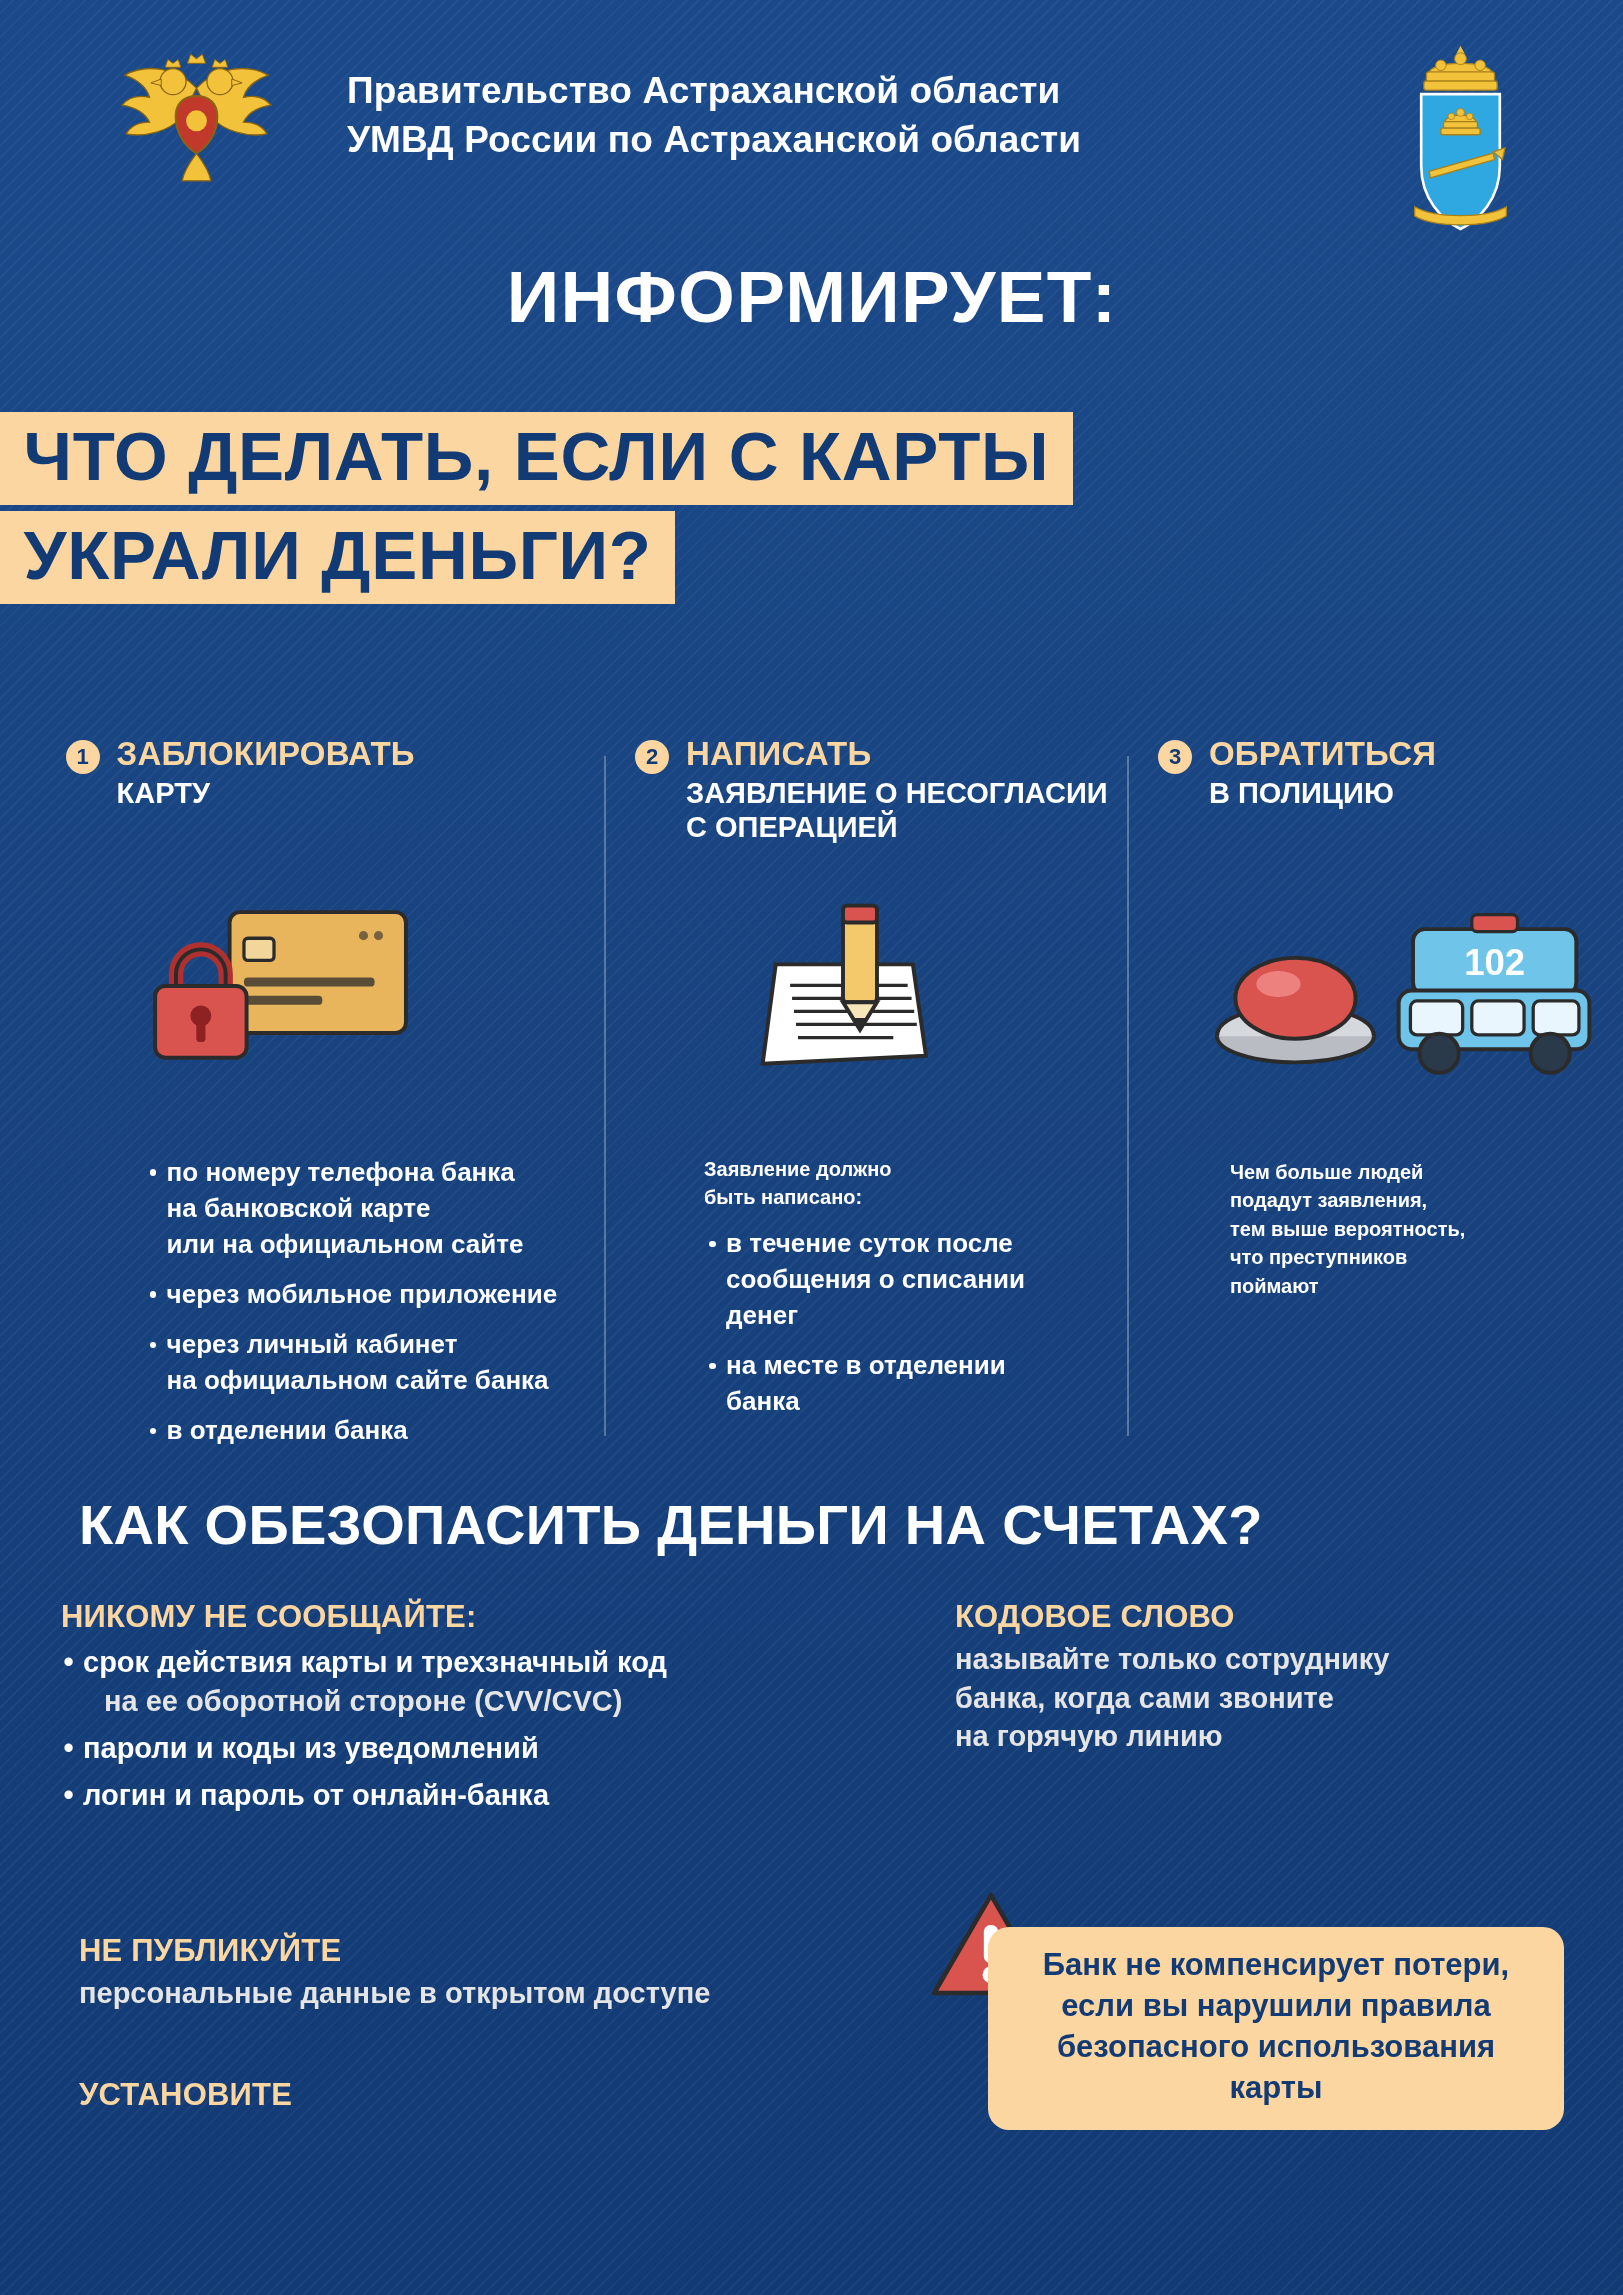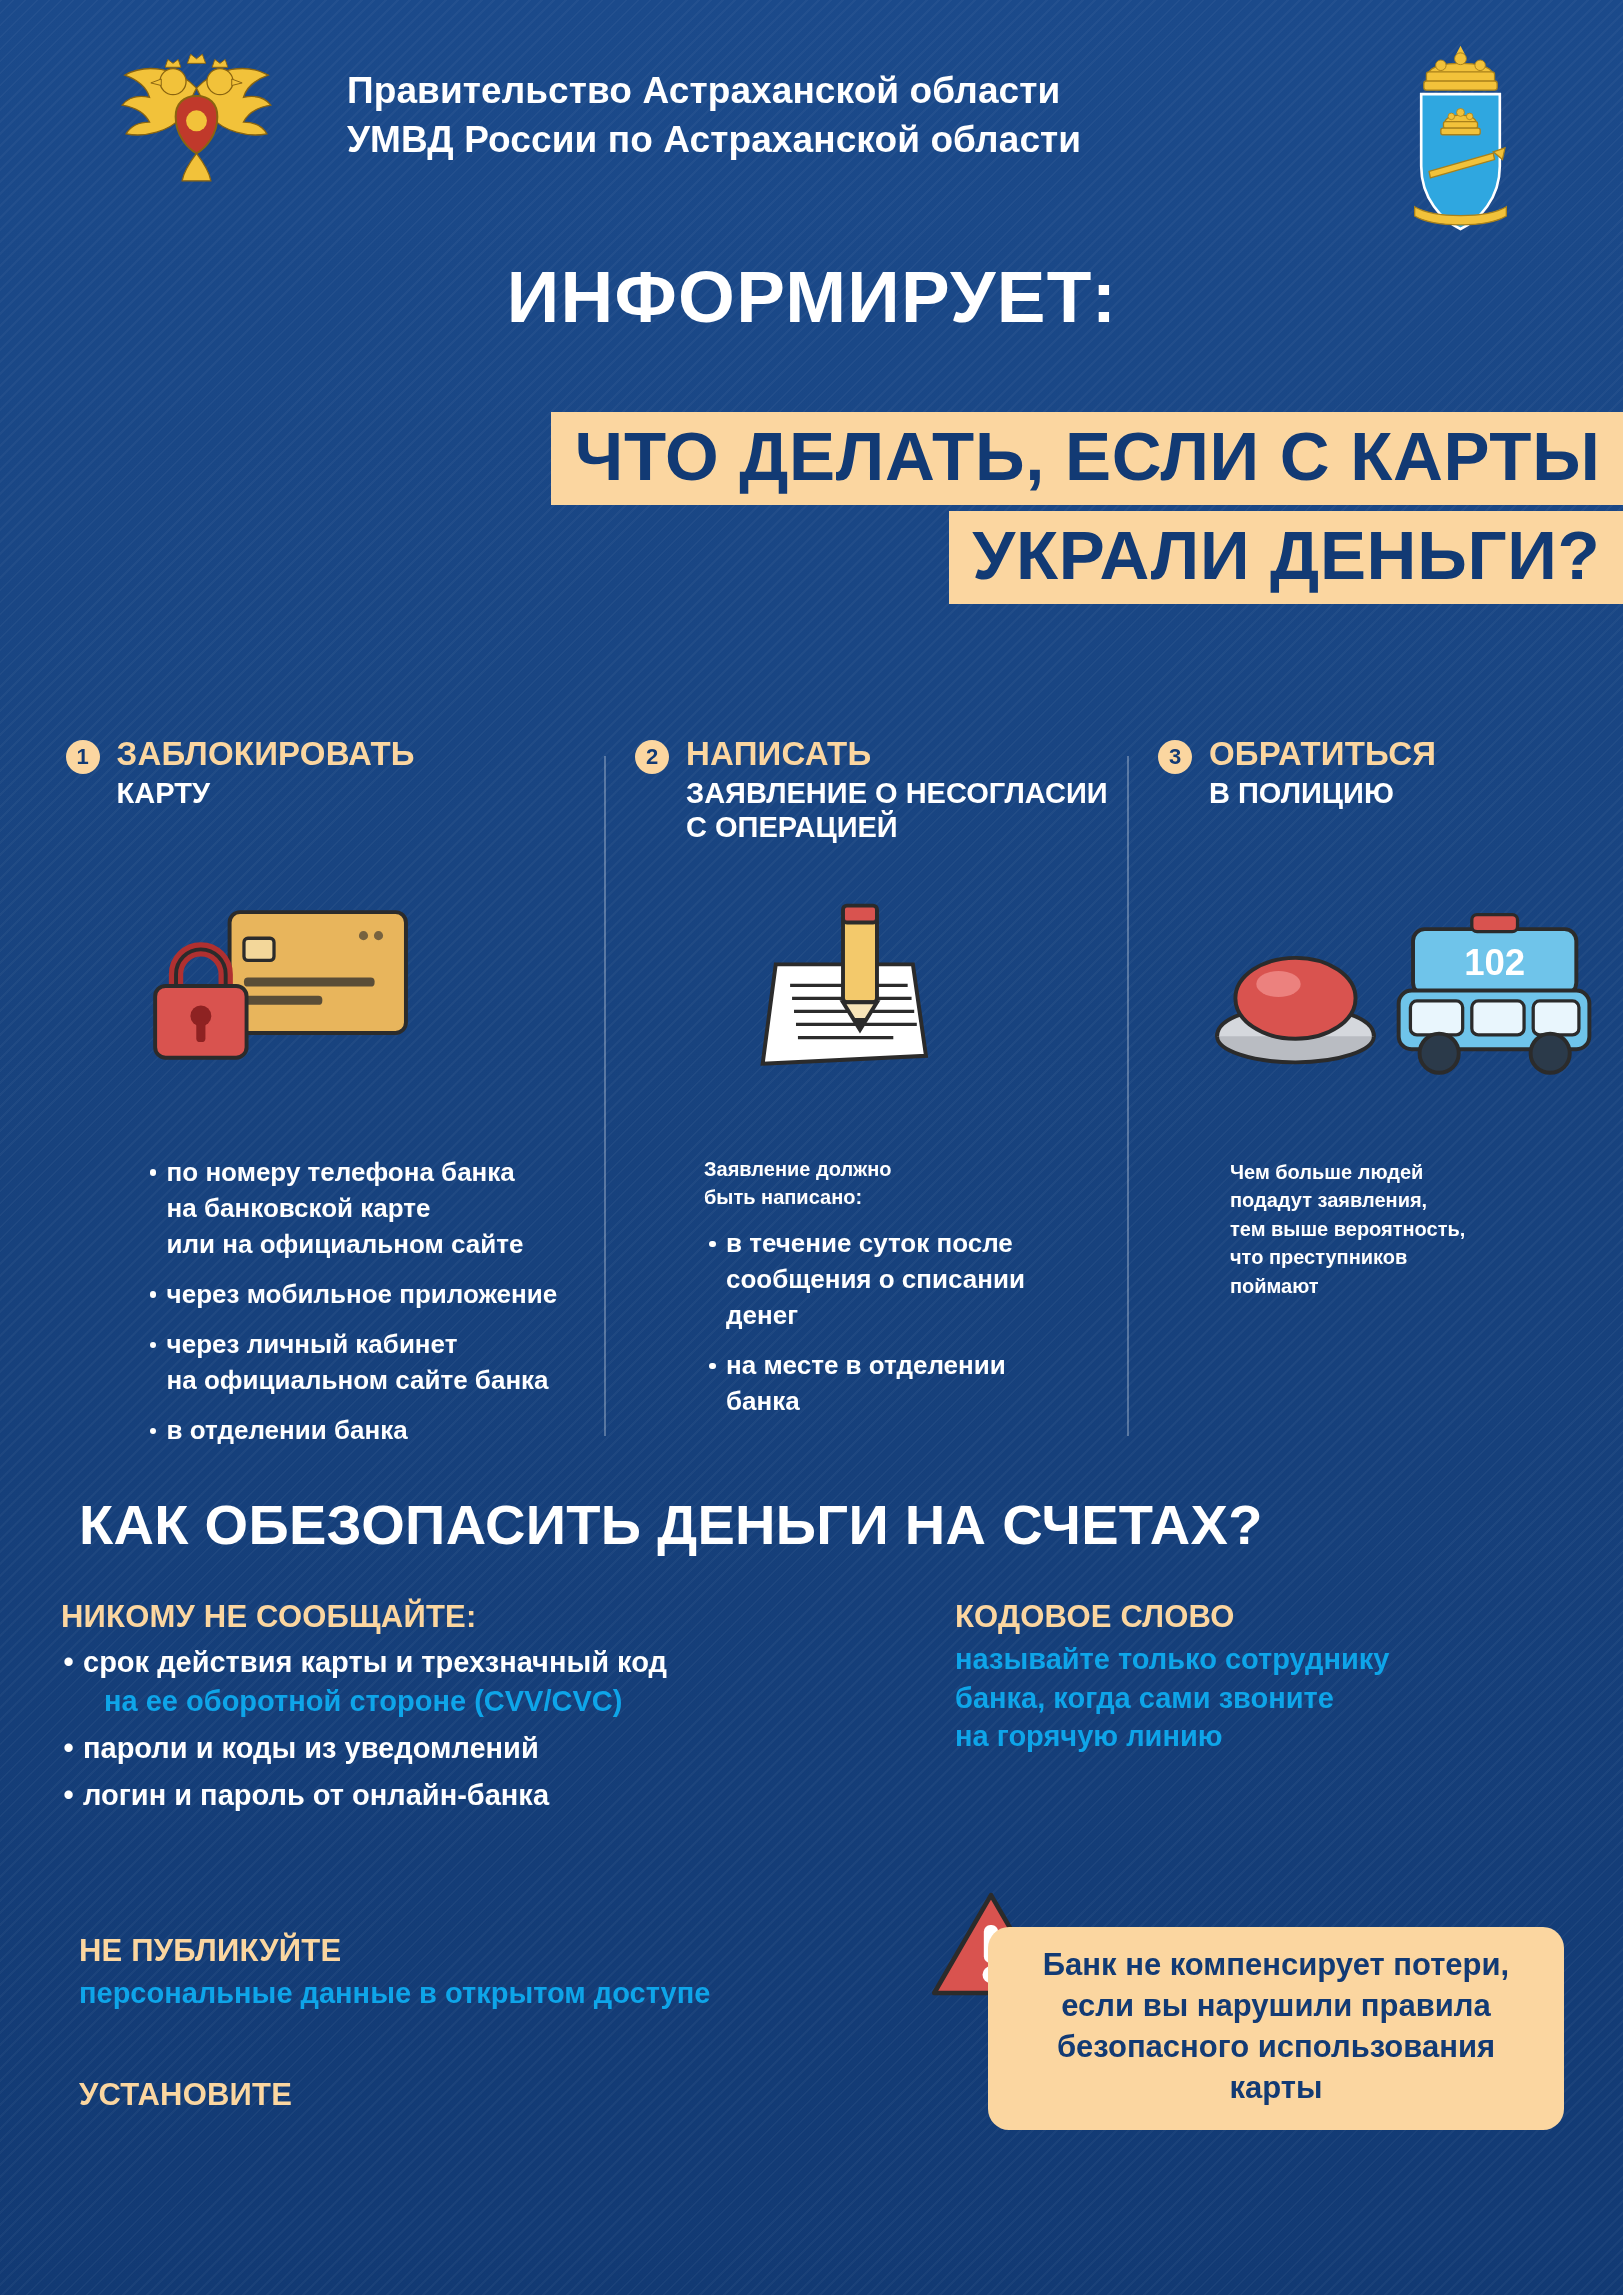--- a/index.html
+++ b/index.html
@@ -76,21 +76,21 @@
     color: #ffffff;
     font-size: 73px;
     font-weight: bold;
     letter-spacing: 1.3px;
   }
   .banner-wrap {
     position: absolute;
     top: 412px;
     left: 0;
     width: 1624px;
-    text-align: right;
+    text-align: left;
   }
   .banner-line {
     display: inline-block;
     background: #fbd6a0;
     color: #123a74;
     font-size: 69px;
     font-weight: bold;
     padding: 9.2px 23.6px 11.8px 23.6px;
     line-height: 1.04;
     letter-spacing: 0.7px;
@@ -239,21 +239,21 @@
   }
   .list-item:before {
     content: "•";
     position: absolute;
     left: 2.6px;
     top: 0;
     color: #ffffff;
   }
   .indent { padding-left: 43px; }
   .body-text {
-    color: #0ea5e9;
+    color: #e5e5e5;
     font-size: 29px;
     font-weight: bold;
     line-height: 1.33;
   }
 
   .block-nopublish {
     position: absolute;
     top: 1933px;
     left: 79px;
     width: 883px;

